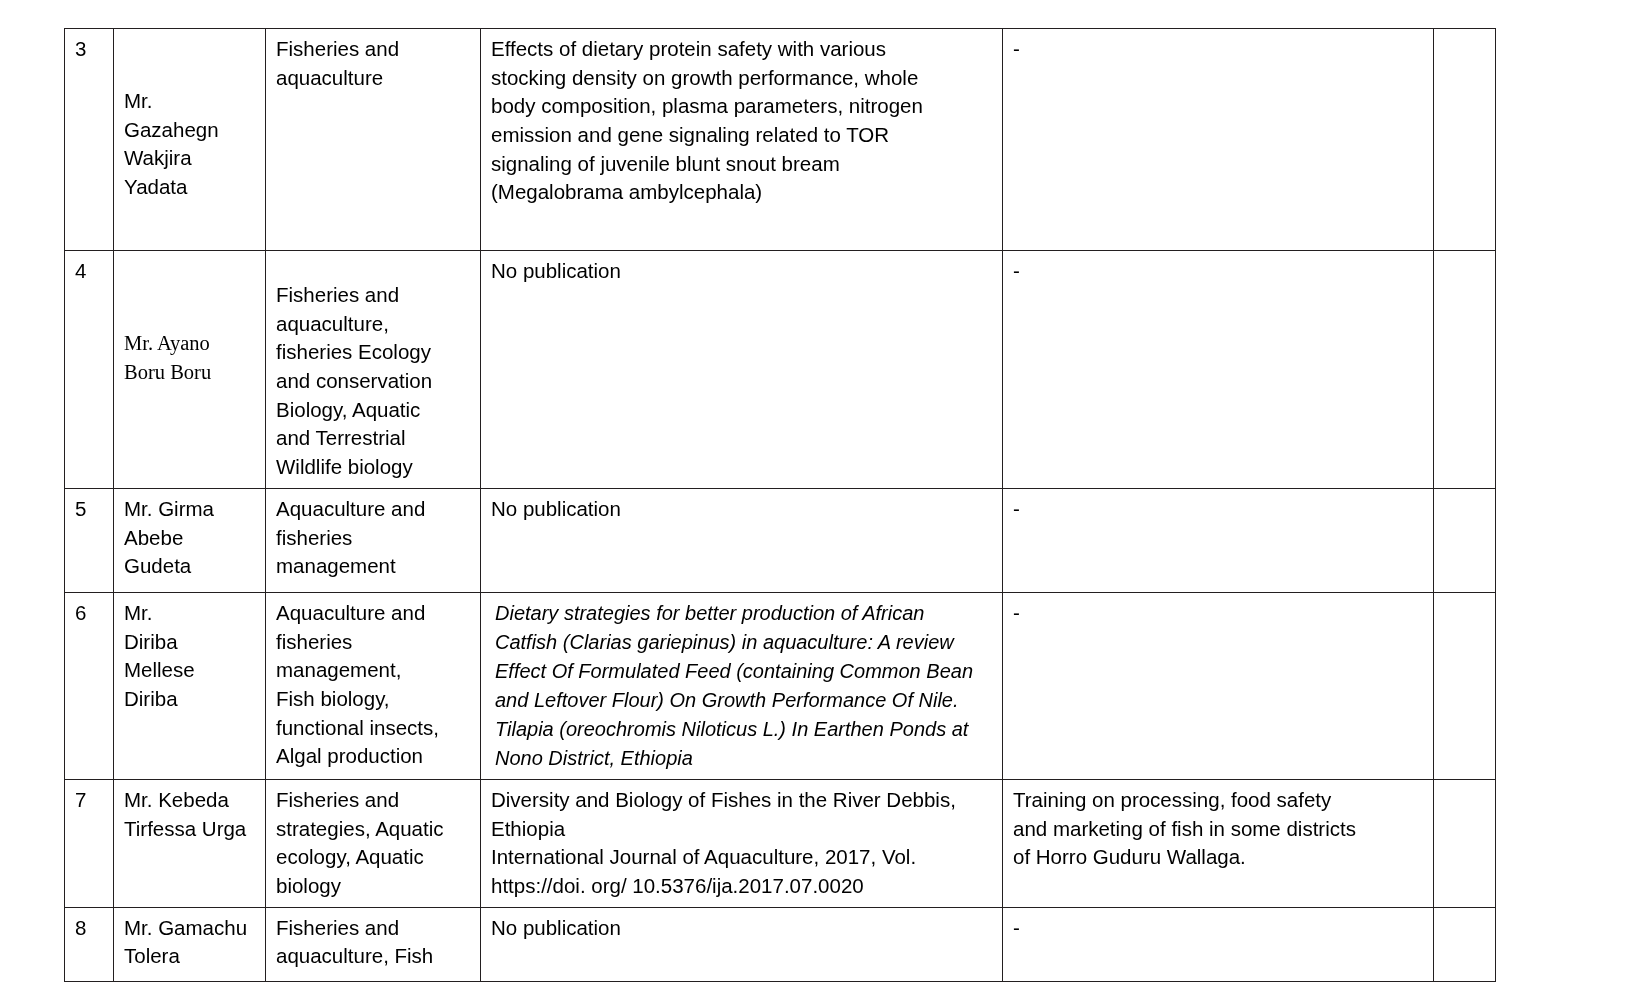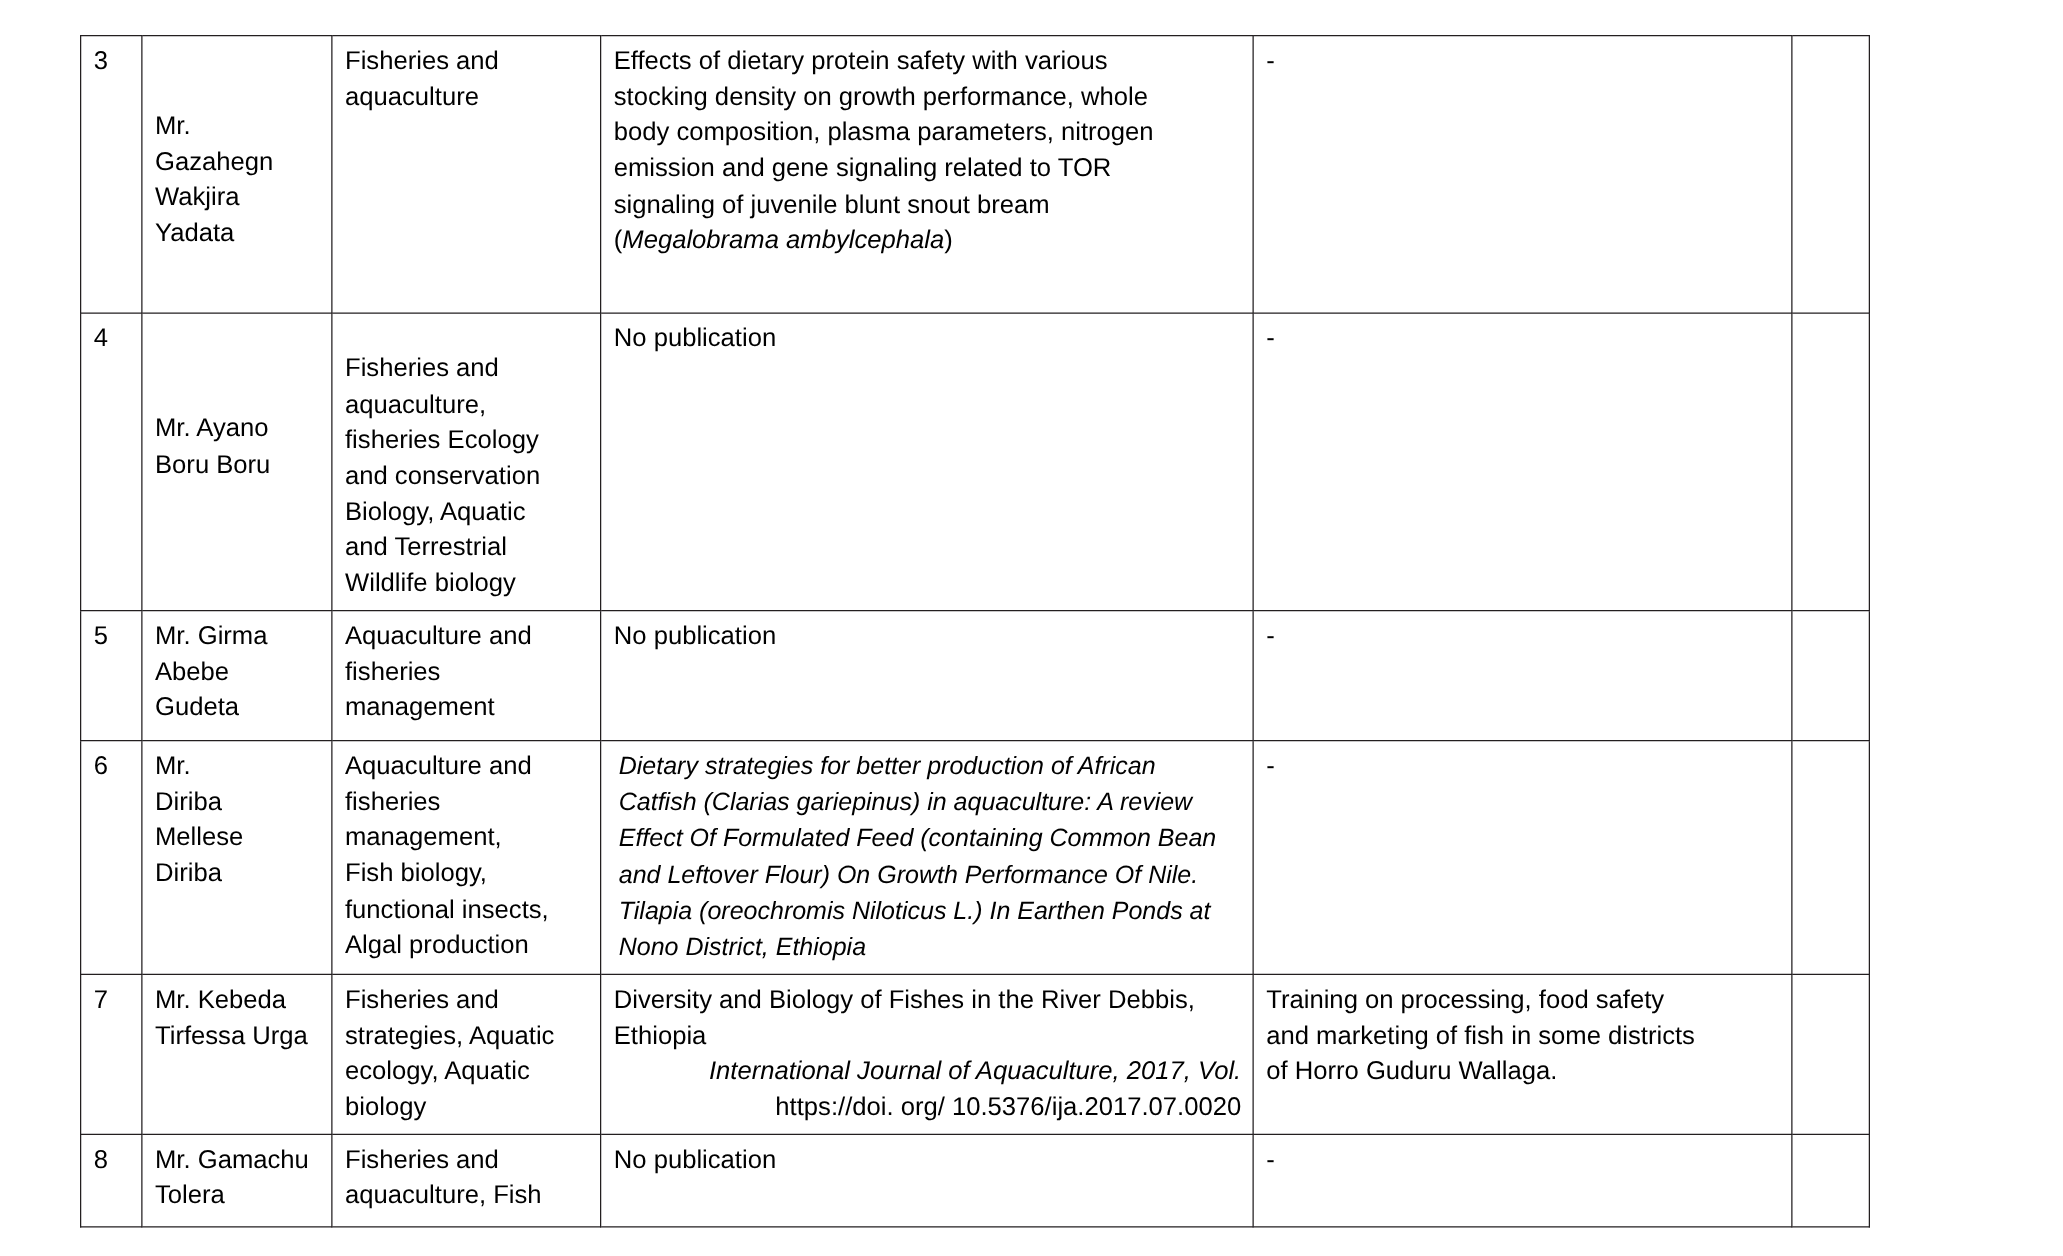--- a/index.html
+++ b/index.html
@@ -46,37 +46,37 @@
   col.c-name   { width: 152px; }
   col.c-spec   { width: 215px; }
   col.c-pub    { width: 522px; }
   col.c-train  { width: 431px; }
   col.c-last   { width: 62px; }
 
   .cell-no { padding-left: 11px; }
 
   .just { text-align: justify; text-justify: inter-word; }
 
-  .ital { font-style: italic; }
+  .ital { }
 
   
   .name-shift-3 { padding-top: 52px; }
-  .name-shift-4 { padding-top: 72px; }
+  .name-shift-4 { padding-top: 72px; font-family: Liberation Serif, serif; }
 
   .spec-shift-4 { padding-top: 24px; }
 
   
   .overflow-pub {
     width: 527px;
     white-space: nowrap;
     padding-left: 4px;
   }
   .overflow-pub > div { white-space: nowrap; font-style: italic; }
 
-  .nowrapline { white-space: nowrap; text-align: right; }
+  .nowrapline { white-space: nowrap; }
 </style>
 </head>
 <body>
 
 <div class="page">
 
   <table class="staff-table">
     <colgroup>
       <col class="c-no">
         <col class="c-name">

